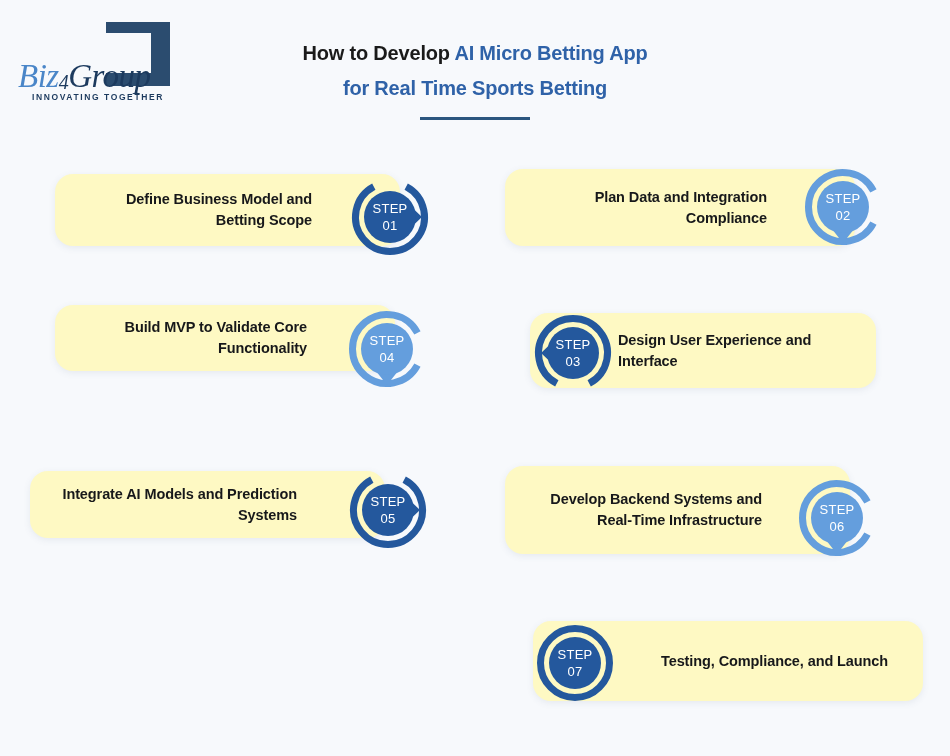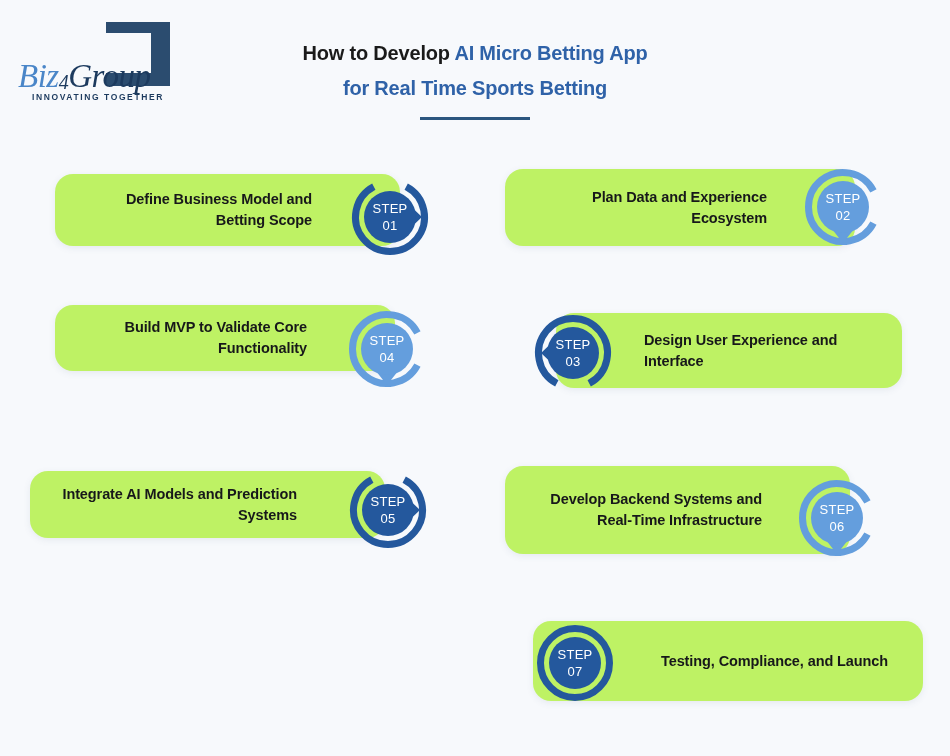--- a/index.html
+++ b/index.html
@@ -95,21 +95,21 @@
   #title-rule {
     position: absolute;
     left: 420px;
     top: 117px;
     width: 110px;
     height: 3px;
     background: #2b567f;
   }
   .card {
     position: absolute;
-    background: #bef264;
+    background: #fef9c3;
     border-radius: 18px;
     box-shadow: 0 2px 7px rgba(80,100,130,0.10);
     box-sizing: border-box;
     display: flex;
     align-items: center;
   }
   .card-text {
     font-size: 14.5px;
     font-weight: bold;
     line-height: 21px;
@@ -174,34 +174,34 @@
         <path d="M 66.19676891611323 19.53830804636702 A 34.5 34.5 0 1 1 33.80323108388677 19.538308046367018" fill="none" stroke="#24589d" stroke-width="7" stroke-linecap="butt"></path>
         <path d="M 40 40 L 62 40 L 62 31 L 82 50 L 62 69 L 62 60 L 40 60 Z" fill="#24589d"></path>
         <circle cx="50" cy="50" r="26" fill="#24589d"></circle>
       </svg>
       <div class="badge-label">
         <span>STEP</span>
         <span class="num">01</span>
       </div>
     </div>
     <div class="card align-right" style="left: 505px; top: 169px; width: 350px; height: 77px;">
-      <div class="card-text">Plan Data and Experience Ecosystem</div>
+      <div class="card-text">Plan Data and Integration Compliance</div>
     </div>
     <div class="badge" style="left: 793px; top: 157px;">
       <svg viewBox="0 0 100 100">
         <path d="M 80.46169195363298 66.19676891611323 A 34.5 34.5 0 1 1 80.46169195363298 33.80323108388677" fill="none" stroke="#649edd" stroke-width="7" stroke-linecap="butt"></path>
         <path d="M 40 40 L 40 62 L 31 62 L 50 86 L 69 62 L 60 62 L 60 40 Z" fill="#649edd"></path>
         <circle cx="50" cy="50" r="26" fill="#649edd"></circle>
       </svg>
       <div class="badge-label">
         <span>STEP</span>
         <span class="num">02</span>
       </div>
     </div>
-    <div class="card align-left" style="left: 556px; top: 313px; width: 346px; height: 75px; align-items: center;">
+    <div class="card align-left" style="left: 530px; top: 313px; width: 346px; height: 75px; align-items: center;">
       <div class="card-text">Design User Experience and Interface</div>
     </div>
     <div class="badge" style="left: 523px; top: 303px;">
       <svg viewBox="0 0 100 100">
         <path d="M 33.80323108388677 80.461691953633 A 34.5 34.5 0 1 1 66.19676891611323 80.46169195363298" fill="none" stroke="#24589d" stroke-width="7" stroke-linecap="butt"></path>
         <path d="M 60 40 L 38 40 L 38 31 L 18 50 L 38 69 L 38 60 L 60 60 Z" fill="#24589d"></path>
         <circle cx="50" cy="50" r="26" fill="#24589d"></circle>
       </svg>
       <div class="badge-label">
         <span>STEP</span>

